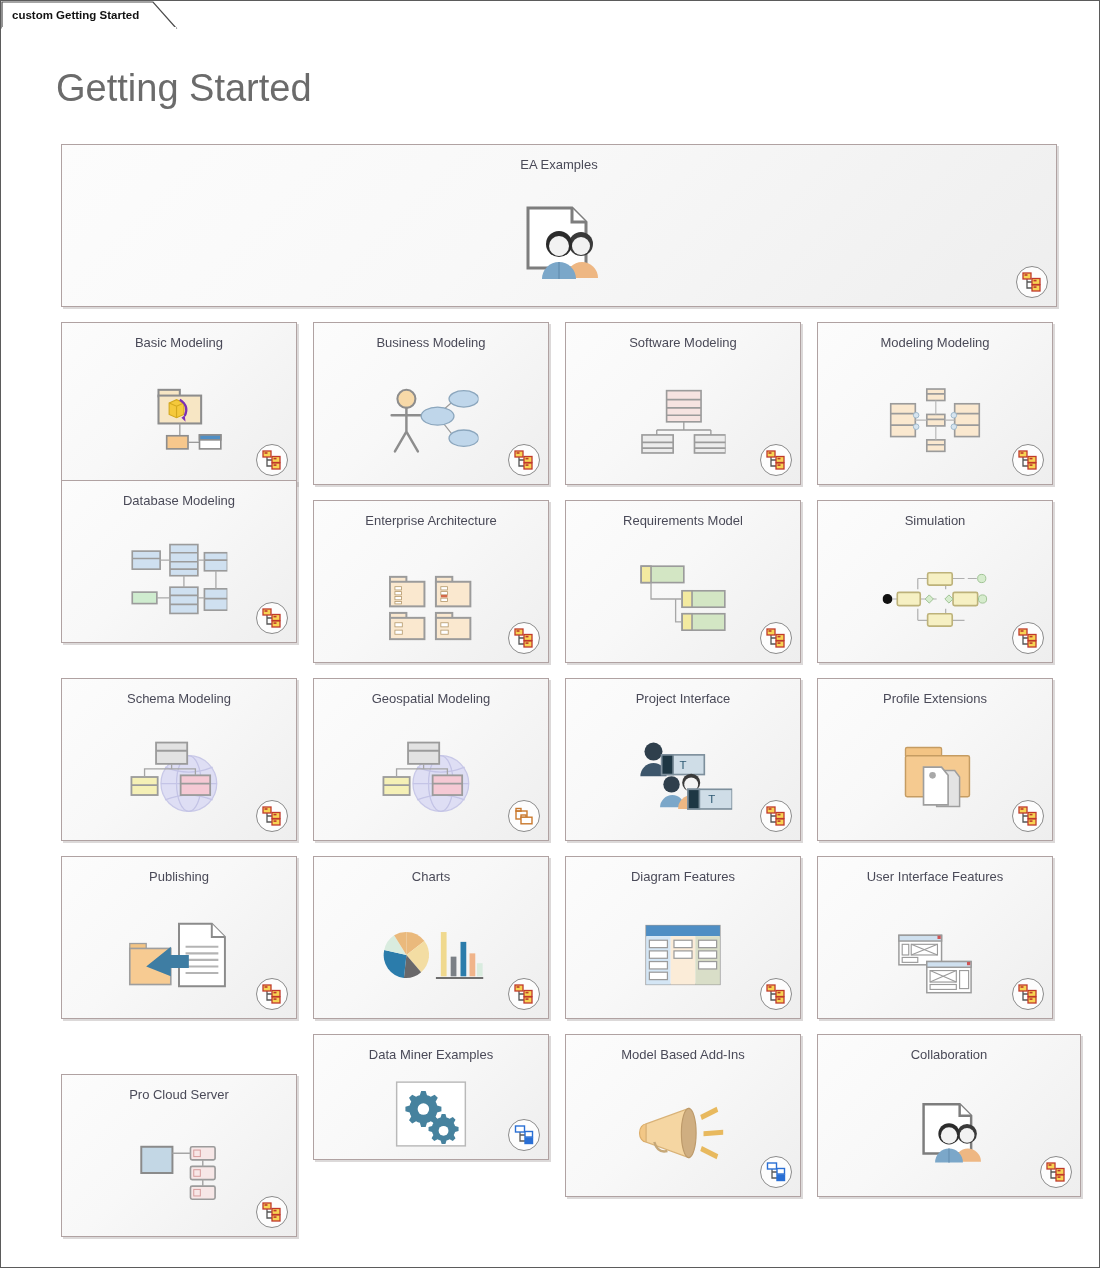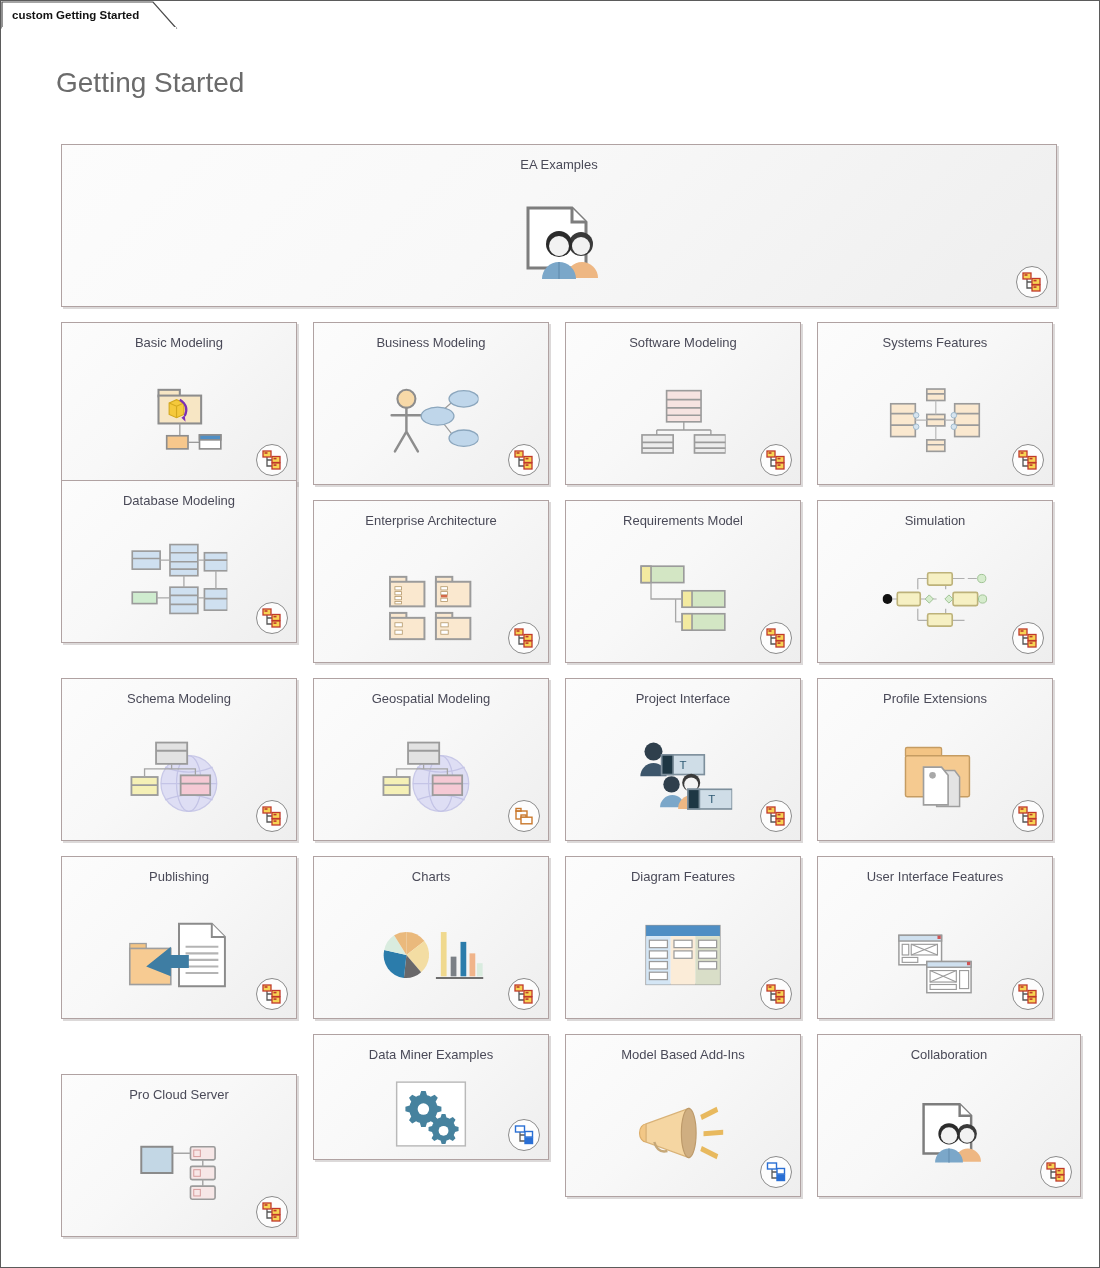--- a/index.html
+++ b/index.html
@@ -26,21 +26,21 @@
     white-space:nowrap;
     z-index:5;
   }
   #tabshape{
     position:absolute;left:0;top:0;
     z-index:4;
   }
   
   #page-title{
     position:absolute;left:55px;top:66px;
-    font-size:28px;color:#6b6b6b;letter-spacing:0px;
+    font-size:38px;color:#6b6b6b;letter-spacing:0px;
     font-weight:normal;
   }
   
   #grid{
     position:absolute;left:60px;top:143px;
     width:996px;
   }
   .card{
     position:absolute;
     box-sizing:border-box;
@@ -201,21 +201,21 @@
   <rect x="1" y="1" width="8" height="6" fill="#f7d354" stroke="#c0392b" stroke-width="1.3"></rect>
   <rect x="2.5" y="2.2" width="3" height="1.6" fill="#c0392b"></rect>
   <rect x="10" y="6.5" width="8" height="6" fill="#f7d354" stroke="#c0392b" stroke-width="1.3"></rect>
   <rect x="11.5" y="7.8" width="3" height="1.6" fill="#c0392b"></rect>
   <rect x="10" y="13" width="8" height="6" fill="#f7d354" stroke="#c0392b" stroke-width="1.3"></rect>
   <rect x="11.5" y="14.3" width="3" height="1.6" fill="#c0392b"></rect>
 </svg>
         </div>
       </div>
       <div class="card" style="left: 756px; top: 178px; width: 236px; height: 163px;">
-        <div class="card-title">Systems Features</div>
+        <div class="card-title">Modeling Modeling</div>
      <div class="card-art" style="top:34px">
         <div style="transform:scale(0.82);transform-origin:center center;">
 <svg width="112" height="82" viewBox="0 0 112 82">
   <g stroke="#9b9b9b" stroke-width="2">
     <rect x="2" y="20" width="30" height="40" fill="#fae8cf"></rect>
     <line x1="2" y1="32" x2="32" y2="32"></line>
     <line x1="2" y1="46" x2="32" y2="46"></line>
     <rect x="80" y="20" width="30" height="40" fill="#fae8cf"></rect>
     <line x1="80" y1="32" x2="110" y2="32"></line>
     <line x1="80" y1="46" x2="110" y2="46"></line>

